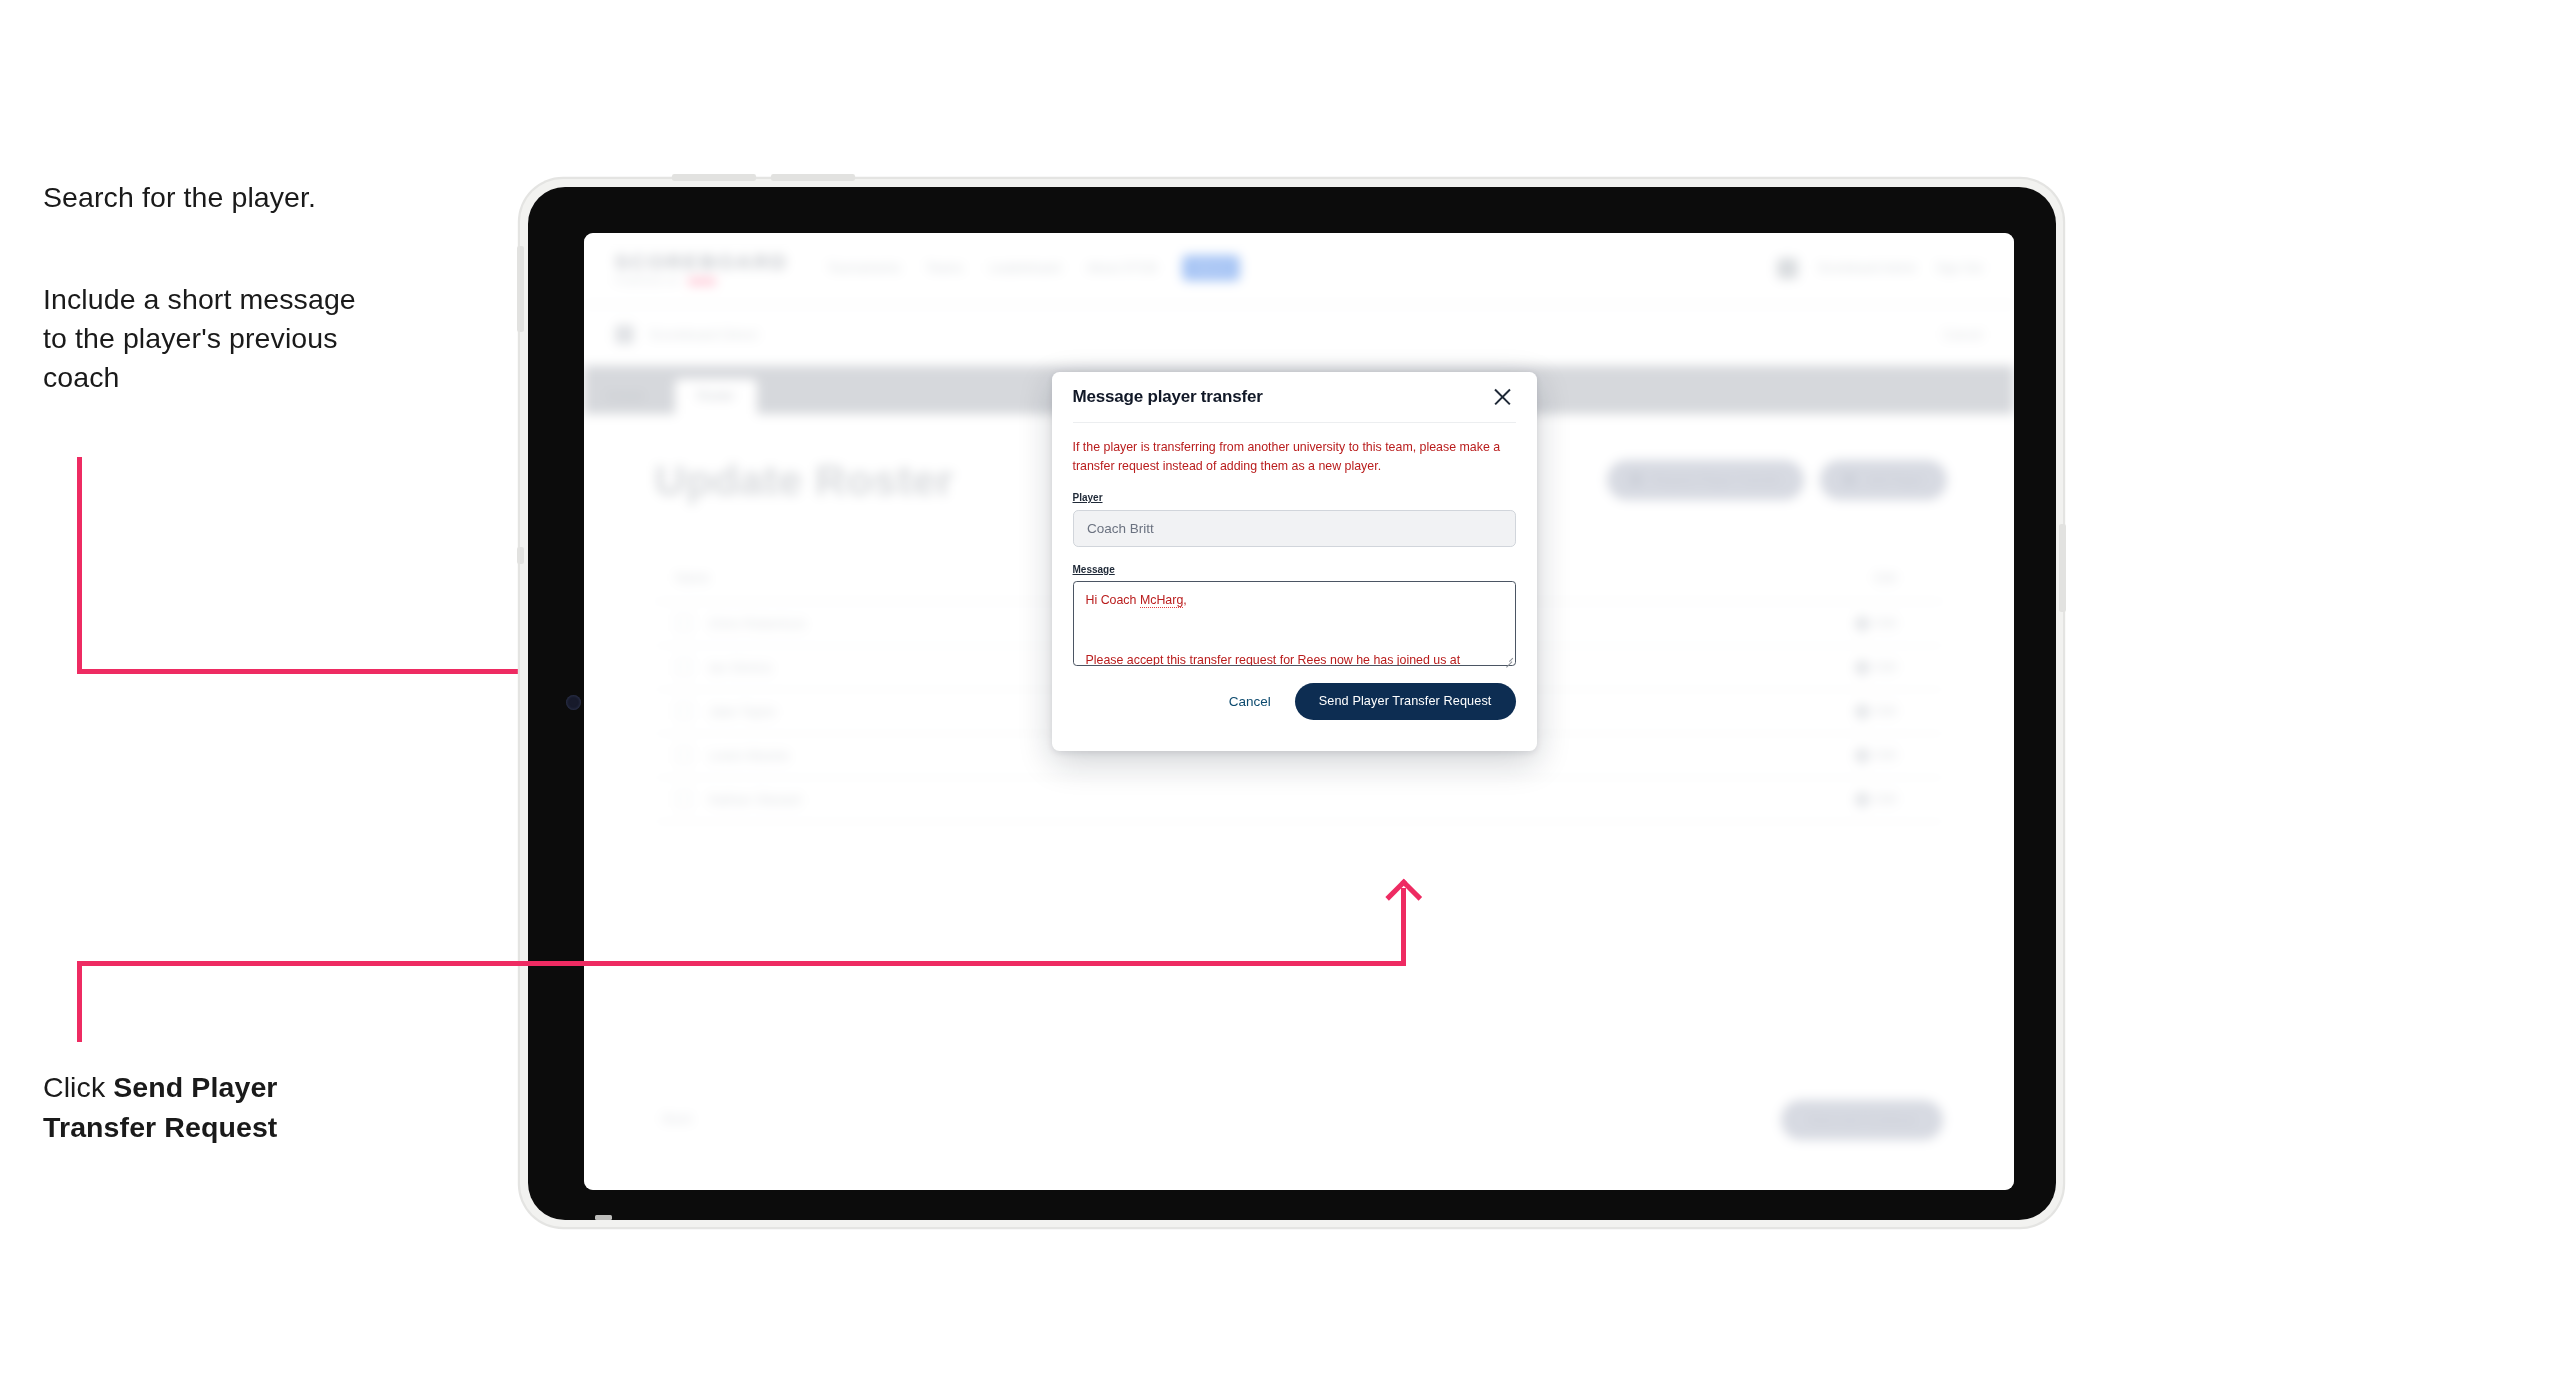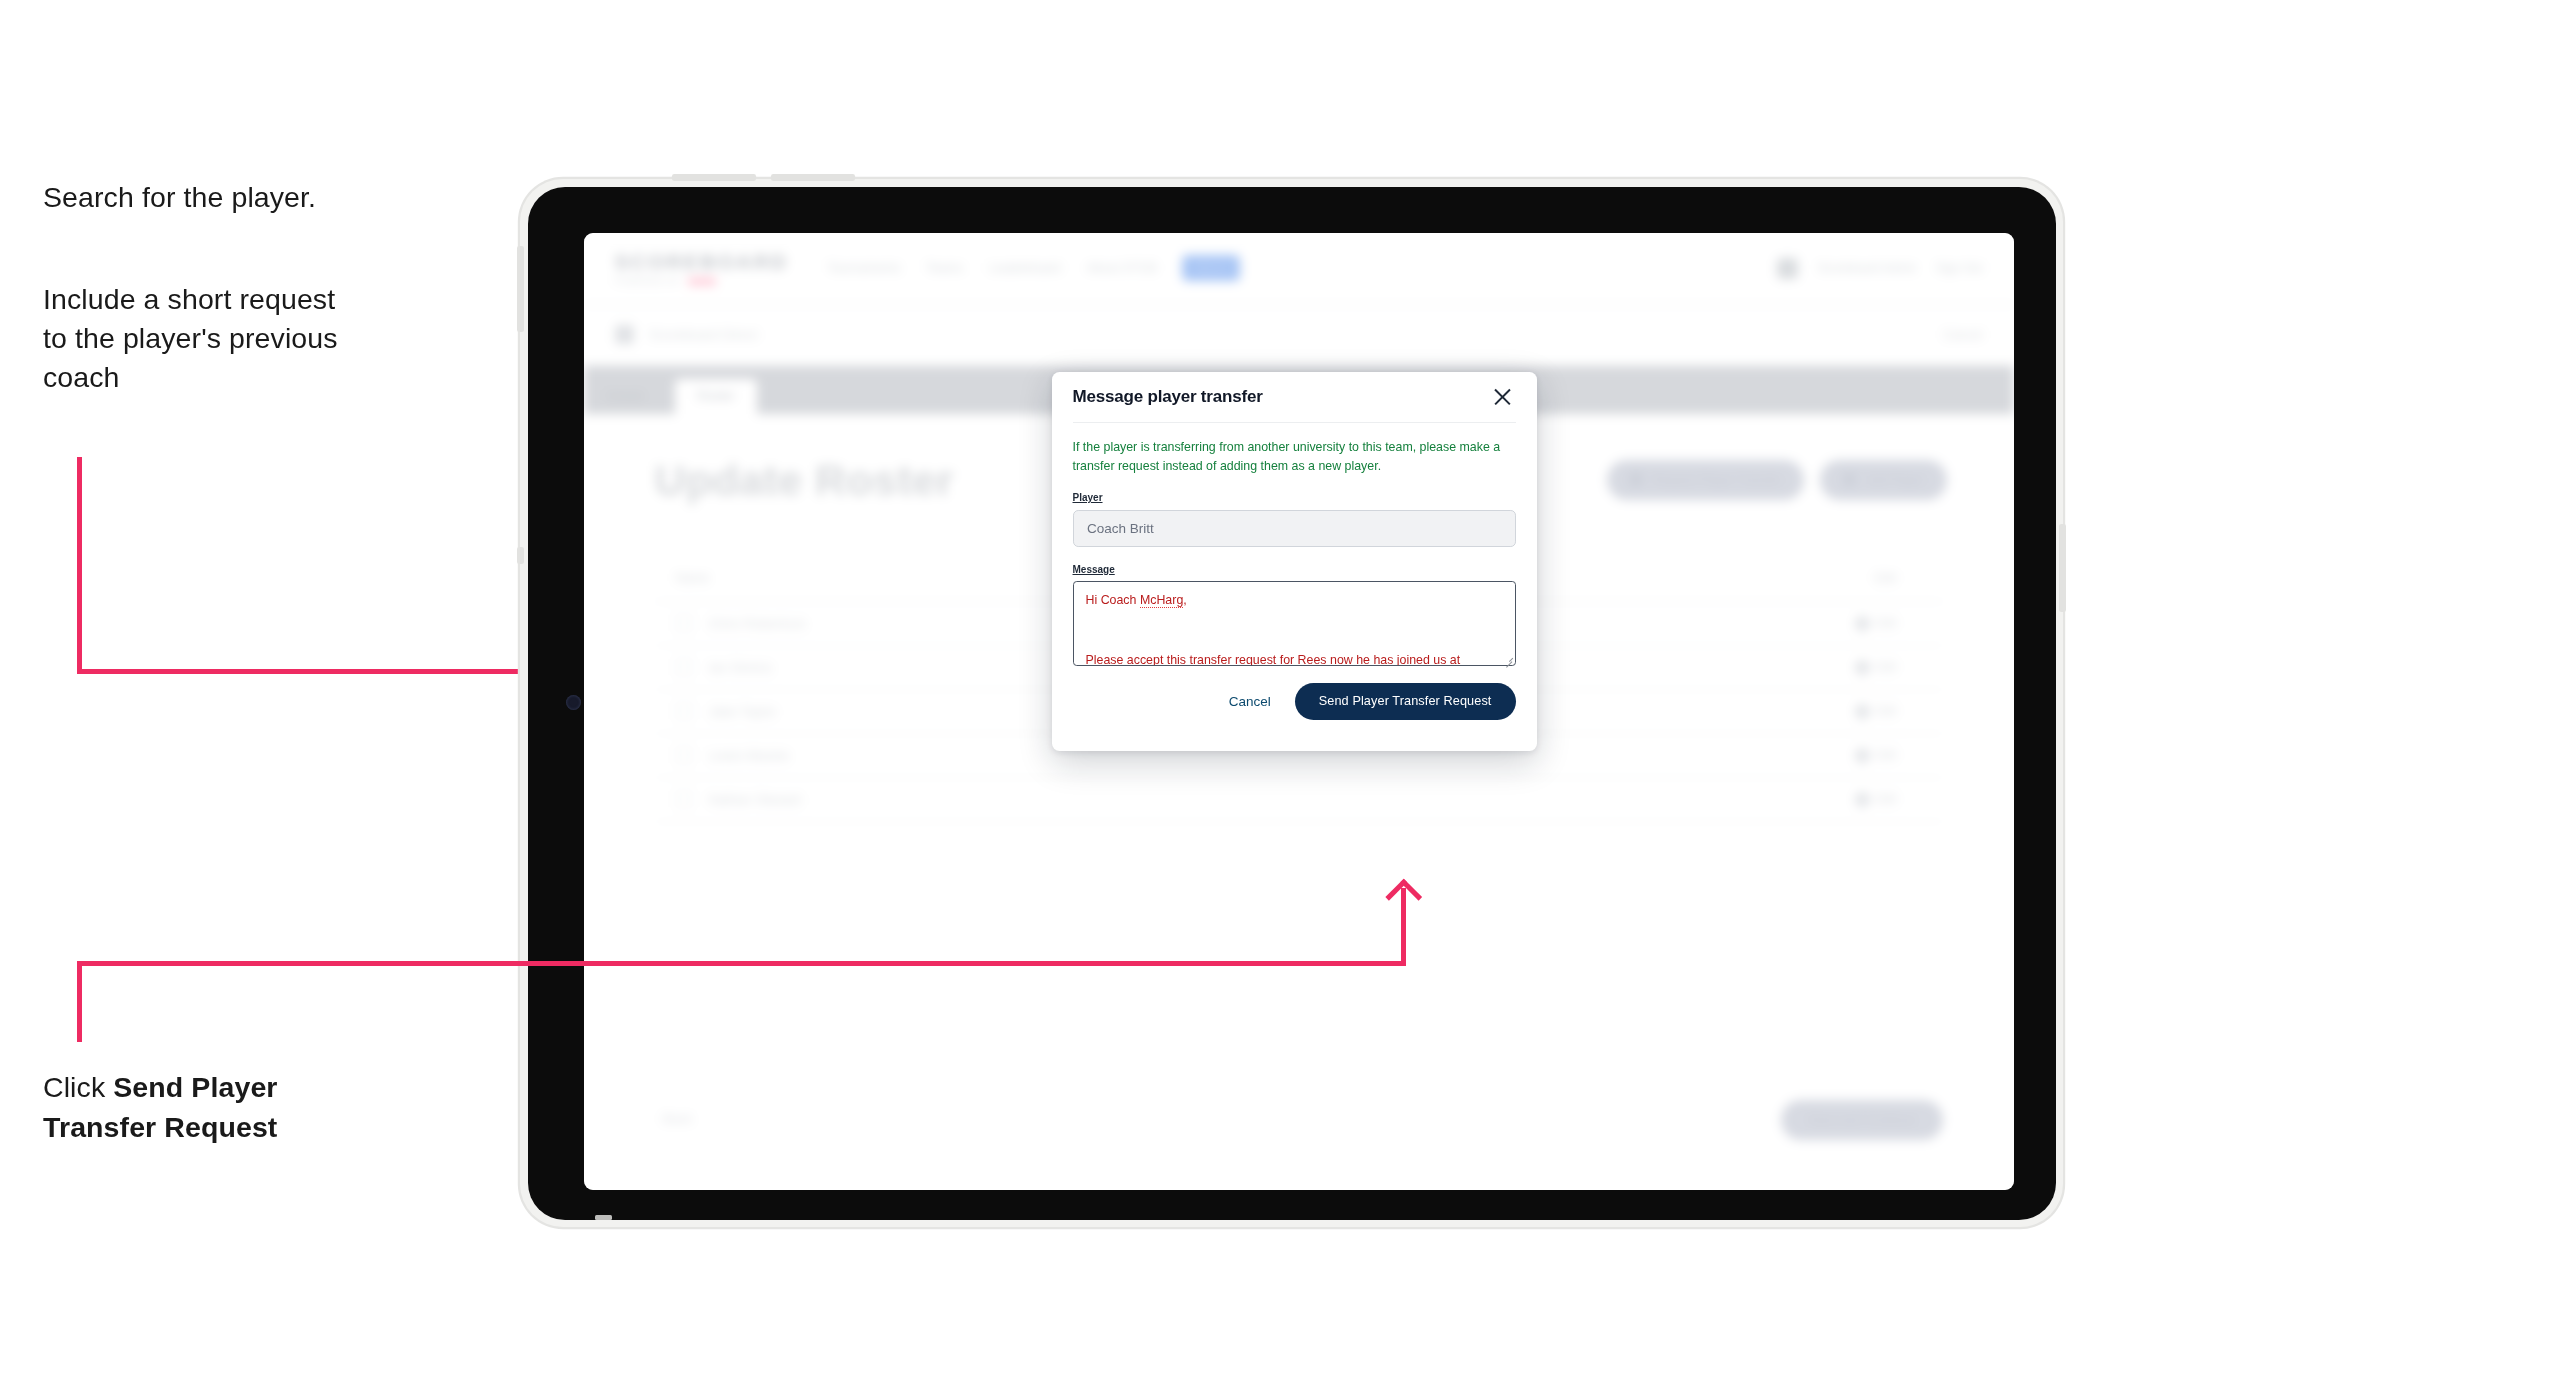--- a/index.html
+++ b/index.html
@@ -201,21 +201,21 @@
   }
   #modal-close:before, #modal-close:after {
     content: ""; position: absolute; left: 2.2px; top: 12px;
     width: 21px; height: 1.8px; background: #1f2937;
   }
   #modal-close:before { transform: rotate(45deg); }
   #modal-close:after  { transform: rotate(-45deg); }
 
   #modal-desc {
     margin-top: 15px; font-size: 12.4px; line-height: 1.55;
-    color: #15803d; width: 434px;
+    color: #b91c1c; width: 434px;
   }
   .field-label {
     margin-top: 16.5px; margin-bottom: 6.7px;
     font-size: 10px; font-weight: 700; color: #1f2937; text-decoration: underline;
   }
   #player-input {
     width: 100%; height: 37px;
     border: 0.7px solid #d1d5db; border-radius: 5.2px;
     background: #f1f2f4;
     display: flex; align-items: center; padding: 0 13.5px;
@@ -256,21 +256,21 @@
     border-radius: 30px; height: 37px; padding: 0 24px;
     font-size: 12.7px; font-family: inherit; letter-spacing: 0.1px;
   }
 </style>
 </head>
 <body>
 
 <div id="stage">
 
   <div class="ann-text" id="ann-1">Search for the player.</div>
-  <div class="ann-text" id="ann-2">Include a short request
+  <div class="ann-text" id="ann-2">Include a short message
 to the player's previous
 coach</div>
   <div class="ann-text" id="ann-3"><span>Click </span><b>Send Player
 Transfer Request</b></div>
 
   <div class="pink" id="line1-v"></div>
   <div class="pink" id="line1-h"></div>
   <div id="arrow1-head"></div>
 
   <div id="tablet">

